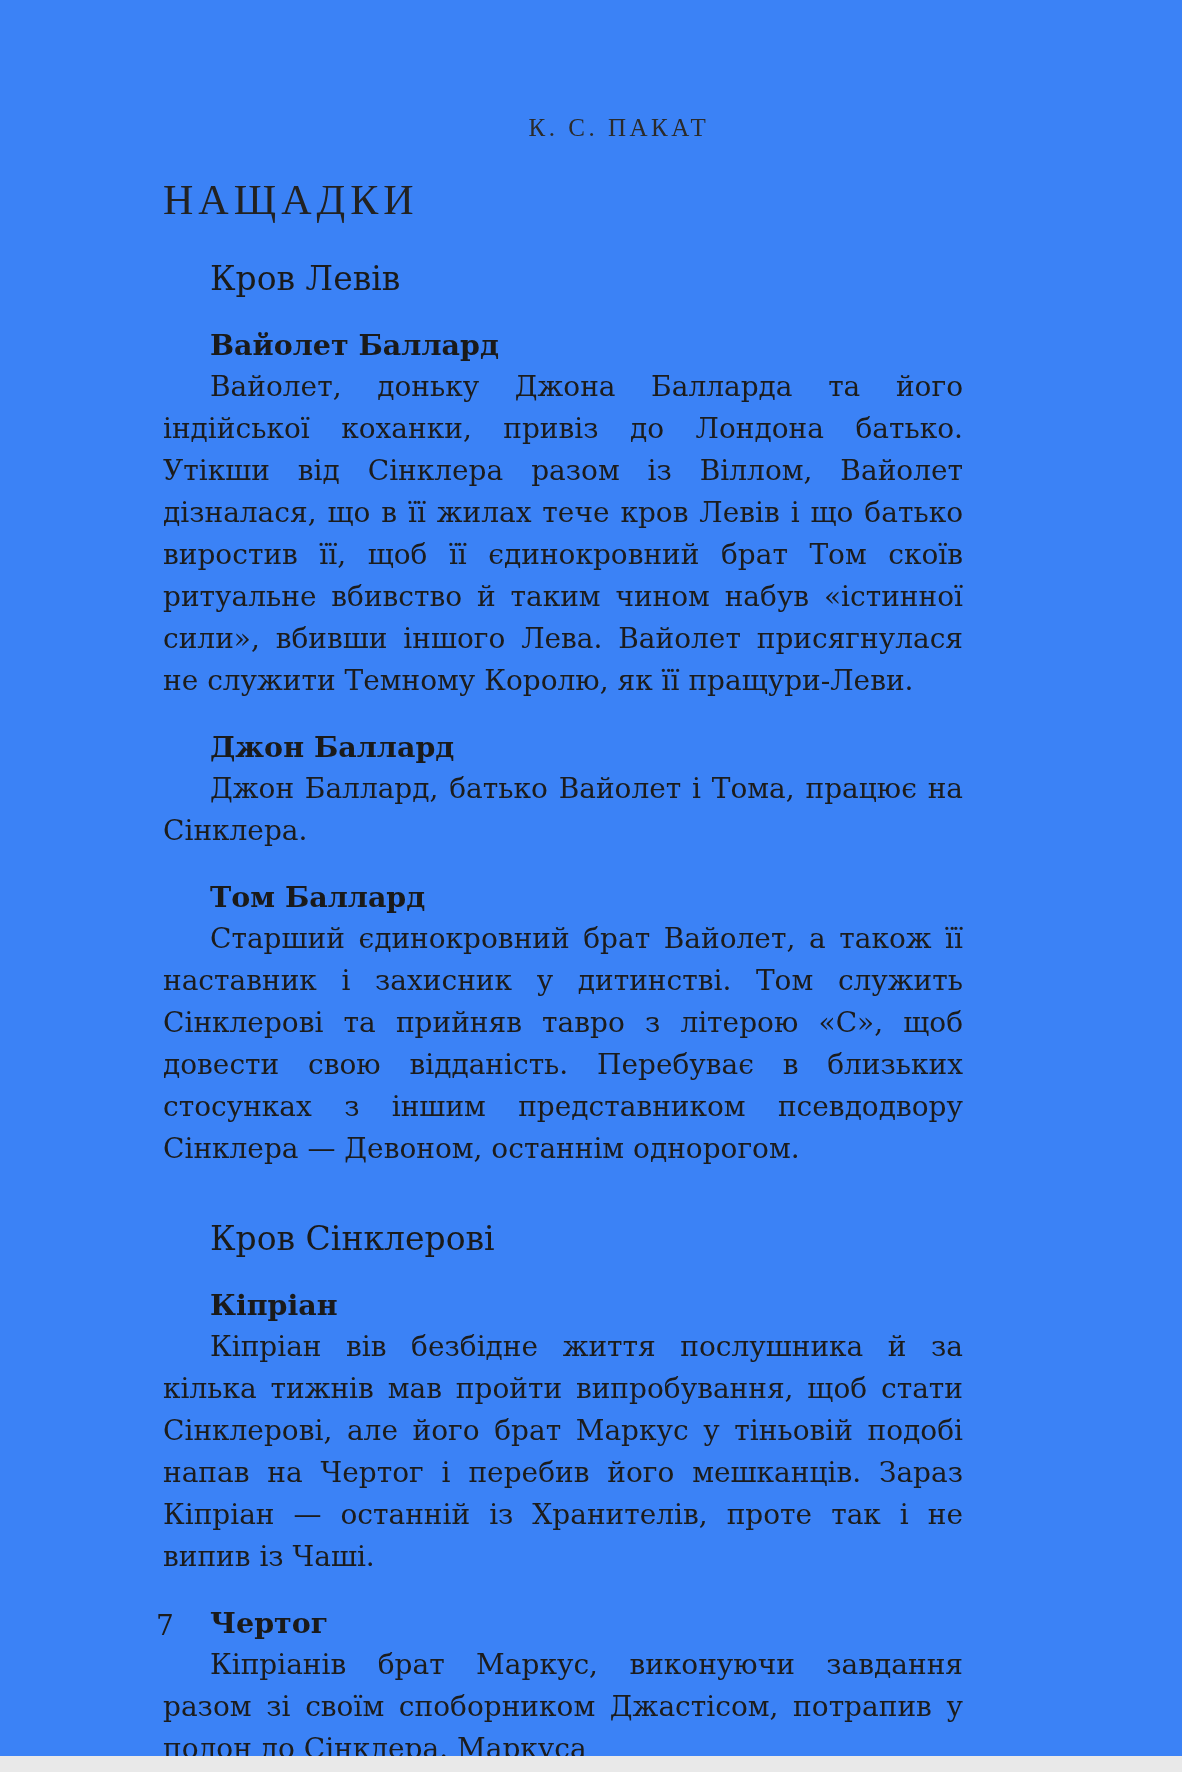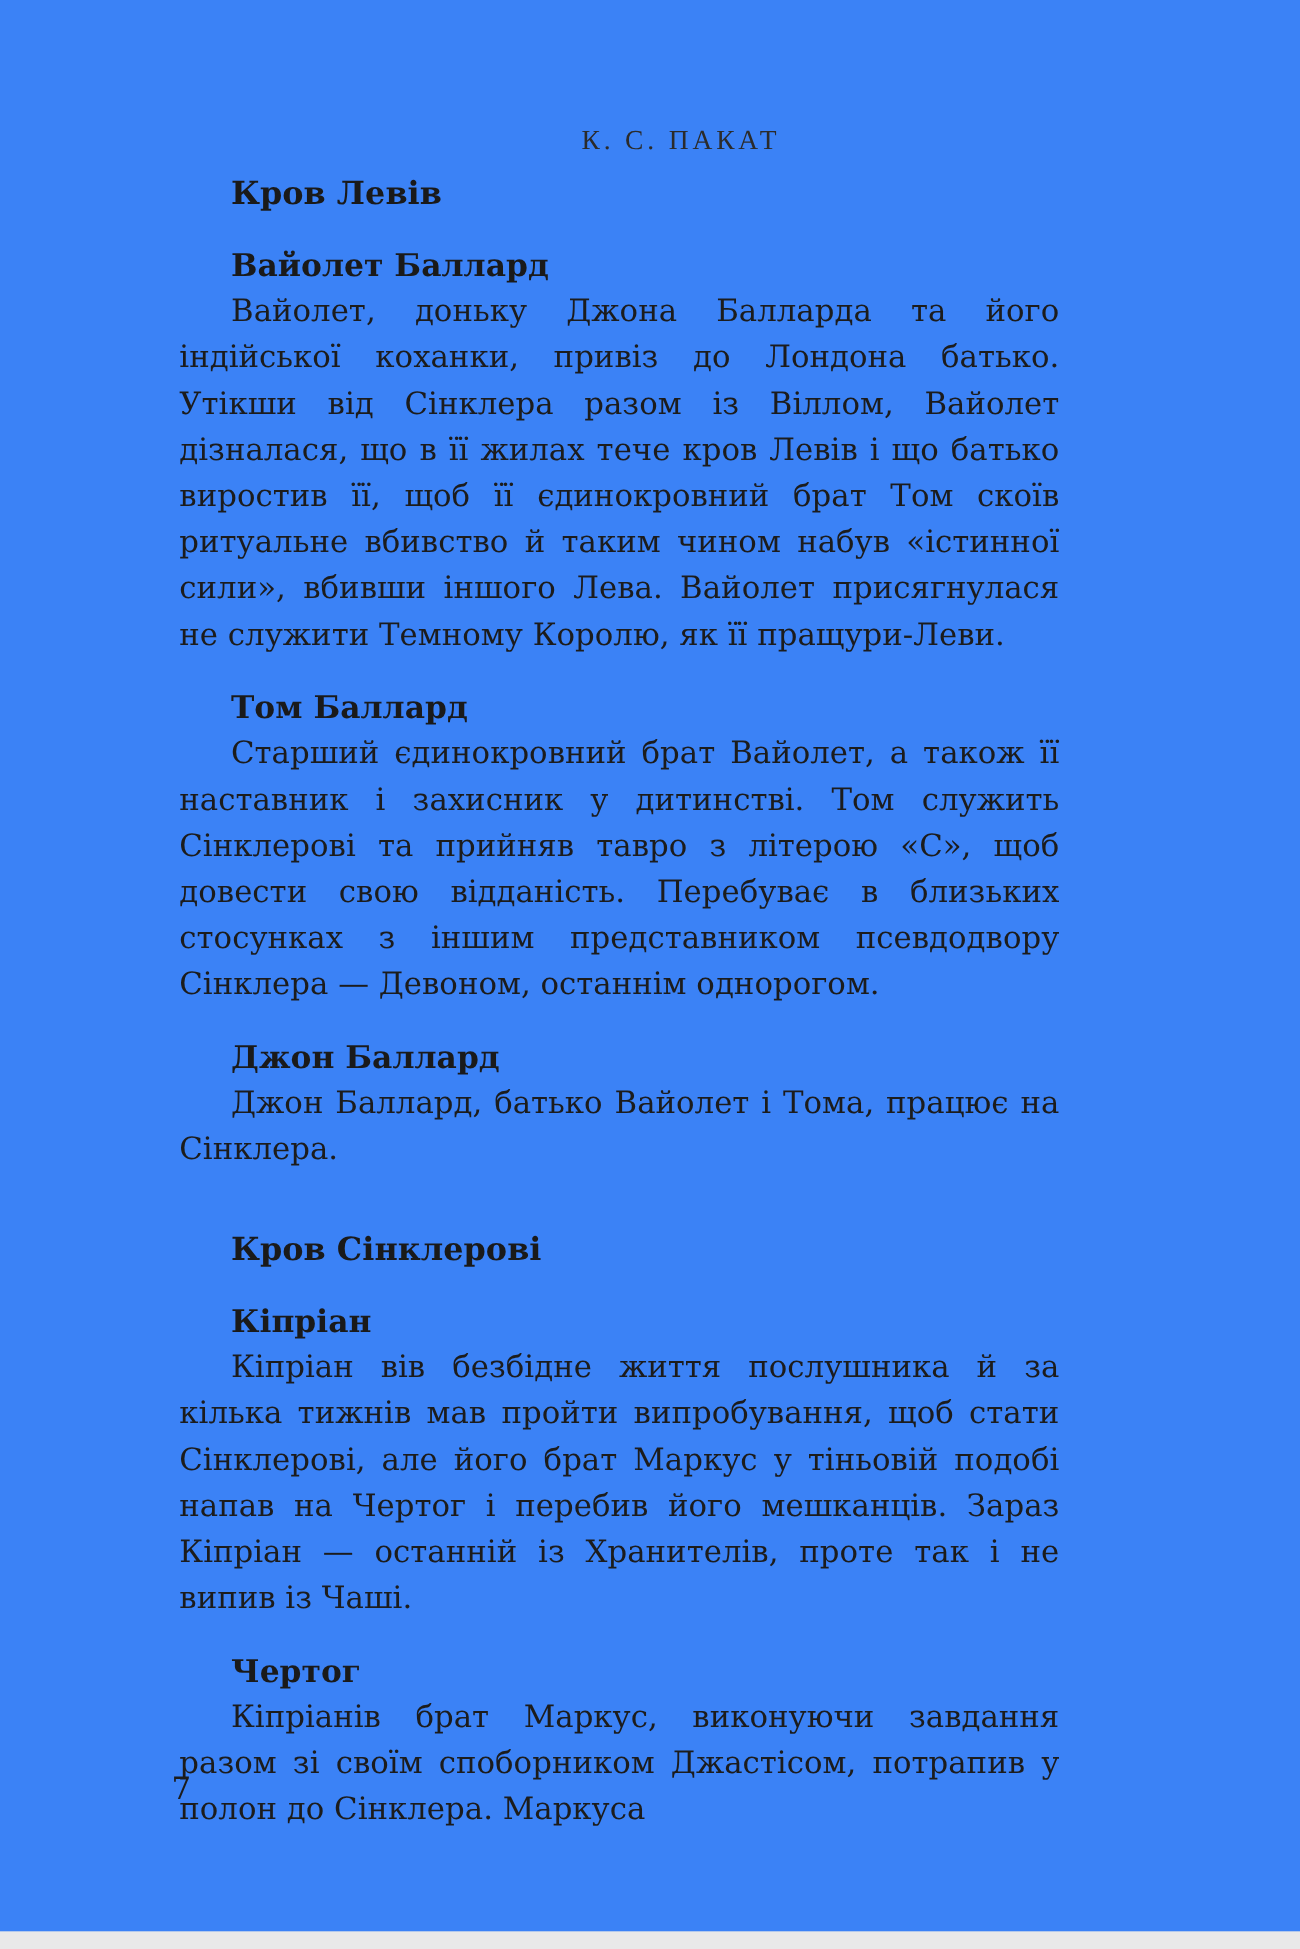--- a/index.html
+++ b/index.html
@@ -43,23 +43,23 @@
     font-family: "Liberation Serif", serif;
     font-weight: 400;
     font-size: 42px;
     line-height: 44px;
     letter-spacing: 0.12em;
     color: #222222;
     white-space: nowrap;
   }
   h2.section-heading {
     margin: 36px 0 0 0;
-    font-size: 29px;
+    font-size: 33px;
     line-height: 42px;
-    font-weight: 700;
+    font-weight: 400;
     text-indent: 47px;
     color: #1a1a1a;
   }
   section.section-stewards h2.section-heading {
     margin-top: 48px;
   }
   .entry h3.character-name {
     margin: 24px 0 0 0;
     font-size: 28.5px;
     line-height: 42px;
@@ -86,37 +86,38 @@
 </style>
 </head>
 <body>
 
 <div class="page">
 
   <div class="running-header">К. С. ПАКАТ</div>
 
   <div class="content">
 
+    <h1 class="page-title">НАЩАДКИ</h1>
 
     <section class="section-lions">
       <h2 class="section-heading">Кров Левів</h2>
 
       <div class="entry">
         <h3 class="character-name">Вайолет Баллард</h3>
         <p class="character-description">Вайолет, доньку Джона Балларда та його індійської коханки, привіз до Лондона батько. Утікши від Сінклера разом із Віллом, Вайолет дізналася, що в її жилах тече кров Левів і що батько виростив її, щоб її єдинокровний брат Том скоїв ритуальне вбивство й таким чином набув «істинної сили», вбивши іншого Лева. Вайолет присягнулася не служити Темному Королю, як її пращури-Леви.</p>
       </div>
 
       <div class="entry">
-        <h3 class="character-name">Том Баллард</h3>
-        <p class="character-description">Старший єдинокровний брат Вайолет, а також її наставник і захисник у дитинстві. Том служить Сінклерові та прийняв тавро з літерою «С», щоб довести свою відданість. Перебуває в близьких стосунках з іншим представником псевдодвору Сінклера — Девоном, останнім однорогом.</p>
+        <h3 class="character-name">Джон Баллард</h3>
+        <p class="character-description">Джон Баллард, батько Вайолет і Тома, працює на Сінклера.</p>
       </div>
 
       <div class="entry">
-        <h3 class="character-name">Джон Баллард</h3>
-        <p class="character-description">Джон Баллард, батько Вайолет і Тома, працює на Сінклера.</p>
+        <h3 class="character-name">Том Баллард</h3>
+        <p class="character-description">Старший єдинокровний брат Вайолет, а також її наставник і захисник у дитинстві. Том служить Сінклерові та прийняв тавро з літерою «С», щоб довести свою відданість. Перебуває в близьких стосунках з іншим представником псевдодвору Сінклера — Девоном, останнім однорогом.</p>
       </div>
     </section>
 
     <section class="section-stewards">
       <h2 class="section-heading">Кров Сінклерові</h2>
 
       <div class="entry">
         <h3 class="character-name">Кіпріан</h3>
         <p class="character-description">Кіпріан вів безбідне життя послушника й за кілька тижнів мав пройти випробування, щоб стати Сінклерові, але його брат Маркус у тіньовій подобі напав на Чертог і перебив його мешканців. Зараз Кіпріан — останній із Хранителів, проте так і не випив із Чаші.</p>
       </div>

